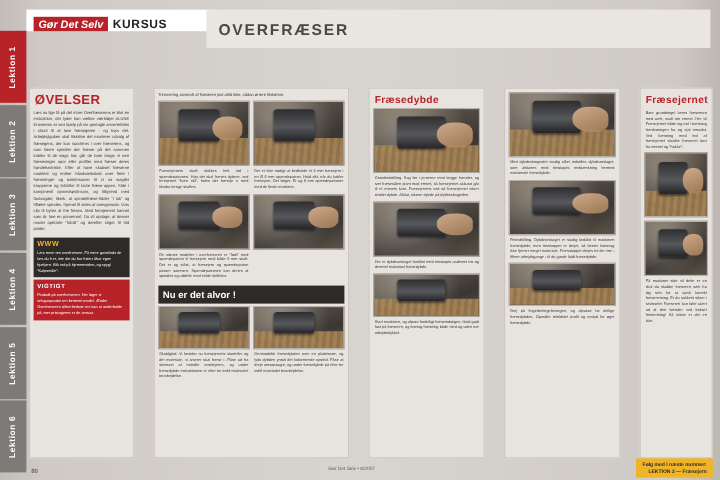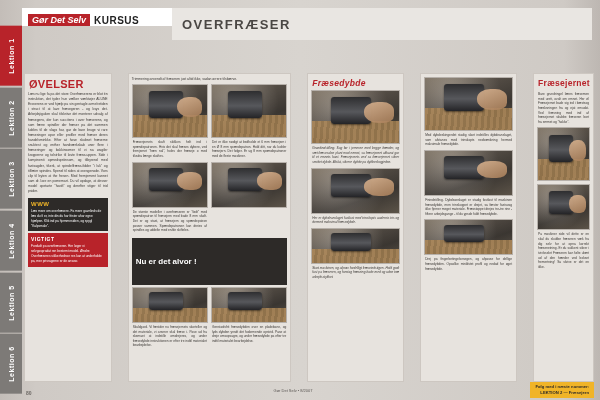--- a/index.html
+++ b/index.html
@@ -47,21 +47,21 @@
   .content{
     position:absolute;left:24px;top:30px;right:6px;bottom:18px;
     display:flex;gap:16px;margin-top:43px;
   }
   .col{
     background:#e7e3de;border:1px solid #cdc7c1;
     display:flex;flex-direction:column;padding:3px;
   }
   .col.c1{width:86px;}
   .col.c2{width:168px;}
-  .col.c3{width:96px;font-style:italic;}
+  .col.c3{width:96px;}
   .col.c4{width:96px;}
   .col.c5{flex:1;}
   .colhead{
     font-size:8.5px;font-weight:bold;color:#b8232a;
     letter-spacing:.3px;margin:1px 0 2px 1px;
   }
   .colhead.big{font-size:11px;}
   .lead{
     font-size:3.4px;line-height:1.5;color:#3b3835;text-align:justify;
     margin-bottom:2px;
@@ -102,21 +102,21 @@
     background:#2d2a28;color:#fff;padding:3px;margin-top:2px;
   }
   .wwwbox .wtitle{color:#f0b428;font-weight:bold;font-size:6px;letter-spacing:.5px;}
   .wwwbox p{font-size:3.2px;line-height:1.5;margin:2px 0 0;}
   .vigtigt{
     background:#b8232a;color:#fff;padding:3px;margin-top:2px;
   }
   .vigtigt .vtitle{font-weight:bold;font-size:5px;letter-spacing:.5px;}
   .vigtigt p{font-size:3.2px;line-height:1.5;margin:2px 0 0;}
   .nuer{
-    background:#2d2a28;color:#fff;padding:19px 4px;font-weight:bold;
+    background:#2d2a28;color:#fff;padding:3px 4px;font-weight:bold;
     font-size:8px;margin-top:2px;
   }
   
   .footer{
     position:absolute;left:24px;right:6px;bottom:4px;height:12px;
     display:flex;align-items:center;justify-content:space-between;
     font-size:4px;color:#5c5855;
   }
   .nextbox{
     position:absolute;right:6px;bottom:2px;

